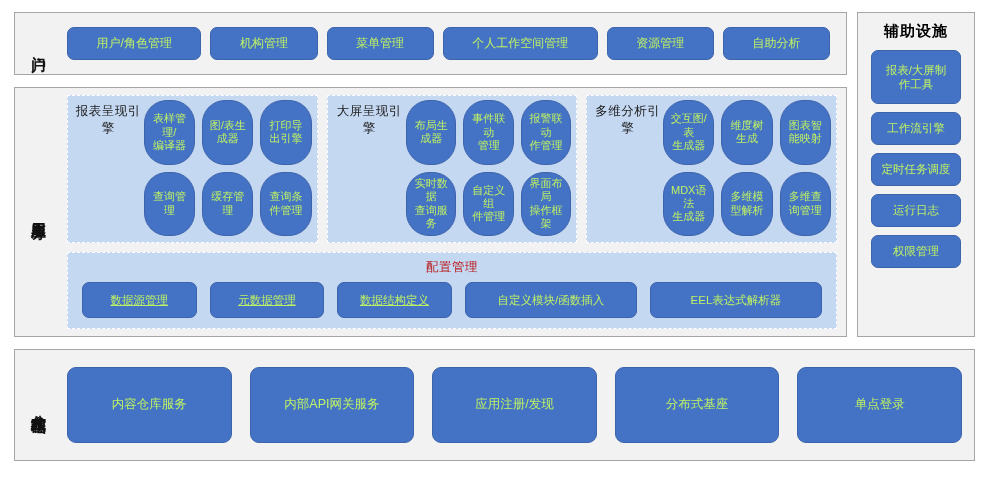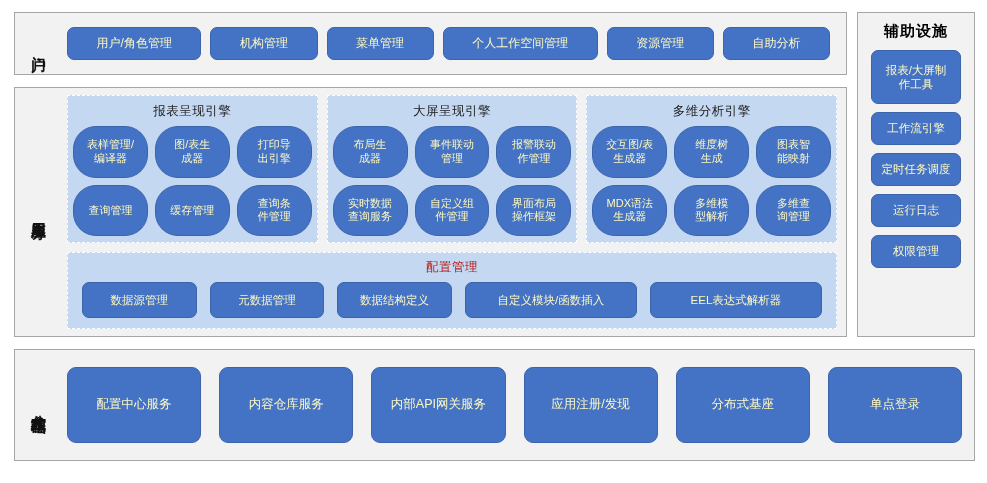--- a/index.html
+++ b/index.html
@@ -43,21 +43,21 @@
     writing-mode: vertical-rl;
     text-orientation: upright;
     white-space: nowrap;
   }
 
   
   .node {
     background: #4472c4;
     border: 1px solid #3c64ab;
     border-radius: 7px;
-    color: #fef9c3;
+    color: #bef264;
     font-size: 11.5px;
     line-height: 1.22;
     display: flex;
     align-items: center;
     justify-content: center;
     text-align: center;
     padding: 2px 4px;
     white-space: pre-line;
   }
 
@@ -106,21 +106,21 @@
     gap: 9px;
     height: 148px;
   }
 
   .engine {
     flex: 1 1 0;
     background: #c5d8f2;
     border: 1px dashed #ffffff;
     padding: 4px 5px 6px 5px;
     display: flex;
-    flex-direction: column;
+    flex-direction: row;
   }
   .engine-title {
     text-align: center;
     font-size: 12.5px;
     color: #1a1a1a;
     padding: 3px 0 6px 0;
     letter-spacing: 0.5px;
   }
   .engine-grid {
     flex: 1 1 auto;
@@ -149,21 +149,21 @@
     letter-spacing: 0.5px;
   }
   #config-row {
     flex: 1 1 auto;
     display: flex;
     align-items: center;
     gap: 13px;
     padding: 0 8px 3px 8px;
   }
   #config-row .node { height: 36px; font-size: 11.5px; }
-  #config-row .node.w1 { flex: 1 1 0; }
+  #config-row .node.w1 { flex: 1 1 0; text-decoration: underline; }
   #config-row .node.w2 { flex: 1.55 1 0; }
 
   
   #dist-panel { left: 14px; top: 349px; width: 961px; height: 112px; }
   #dist-row {
     position: absolute;
     left: 52px; top: 10px; right: 12px; bottom: 10px;
     display: flex;
     align-items: center;
     gap: 18px;
@@ -268,21 +268,20 @@
             <div class="node w2">自定义模块/函数插入</div>
             <div class="node w2">EEL表达式解析器</div>
           </div>
       </div>
     </div>
   </div>
 
   <div class="panel" id="dist-panel">
     <div class="side-label">分布式基础</div>
     <div id="dist-row">
-        <div class="node">配置中心服务</div>
         <div class="node">内容仓库服务</div>
         <div class="node">内部API网关服务</div>
         <div class="node">应用注册/发现</div>
         <div class="node">分布式基座</div>
         <div class="node">单点登录</div>
       </div>
   </div>
 
 </div>
 

